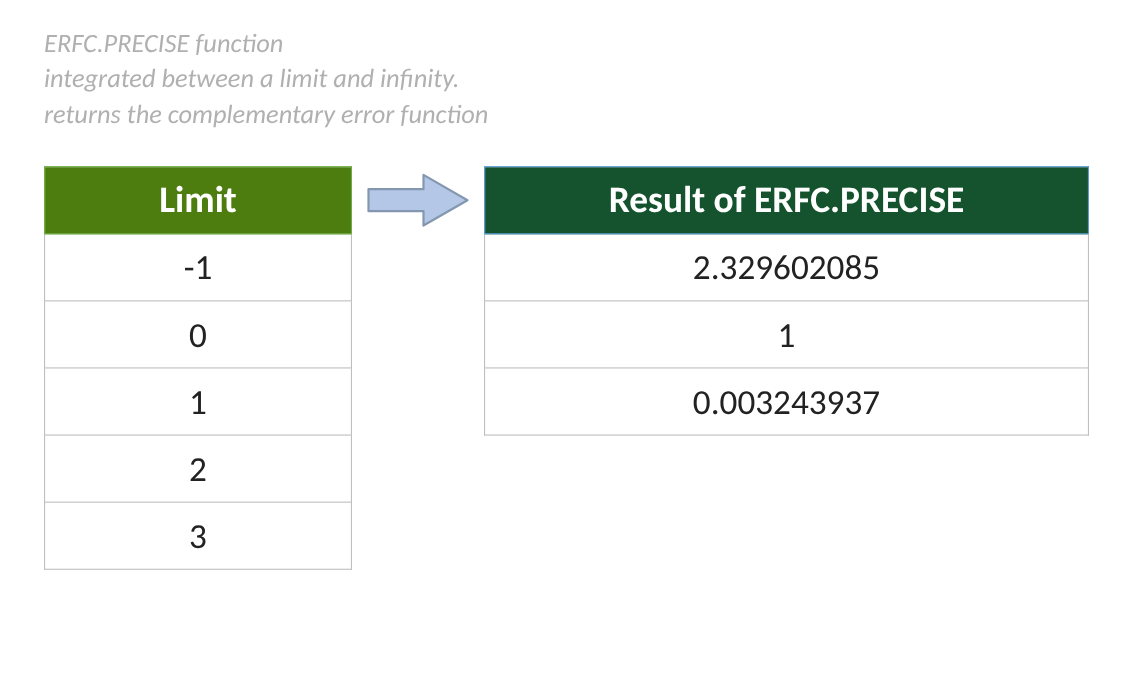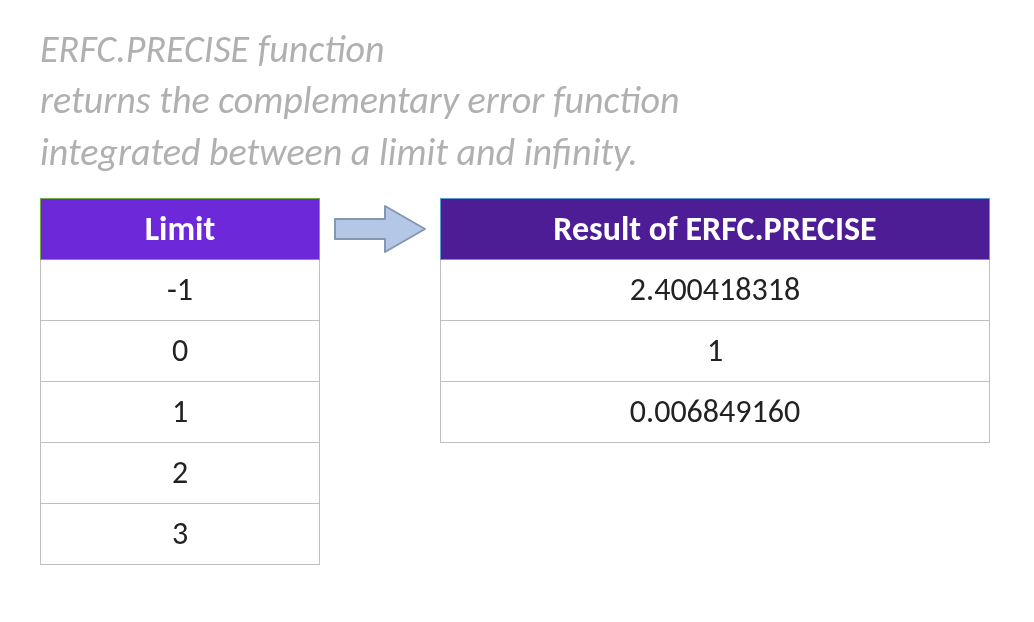--- a/index.html
+++ b/index.html
@@ -10,23 +10,23 @@
     background: #ffffff;
     font-family: Calibri, "Segoe UI", Arial, sans-serif;
     overflow: hidden;
   }
   .page {
     padding: 24px 40px 40px 40px;
   }
   .desc {
     font-style: italic;
     color: #b0b0b0;
-    font-size: 38px;
+    font-size: 24px;
     line-height: 1.35;
-    margin-bottom: 20px;
+    margin-bottom: 30px;
   }
   .desc-line {
     white-space: pre;
   }
   .content-row {
     display: flex;
     align-items: flex-start;
   }
   table {
     border-collapse: collapse;
@@ -41,41 +41,41 @@
     color: #222;
     font-weight: 400;
   }
   th {
     color: #ffffff;
     font-size: 34px;
     font-weight: 700;
     height: 58px;
   }
   .tbl-limit { width: 280px; }
-  .tbl-limit th { background: #6d28d9; border-color:#70ad47;}
+  .tbl-limit th { background: #4d7c0f; border-color:#70ad47;}
   .tbl-result { width: 550px; }
-  .tbl-result th { background: #4c1d95; border-color:#5b9bd5;}
+  .tbl-result th { background: #14532d; border-color:#5b9bd5;}
   .arrow-wrap {
     width: 120px;
     display: flex;
     align-items: center;
     justify-content: center;
     padding-top: 4px;
   }
   .arrow-svg { display:block; }
 </style>
 </head>
 <body>
 
 <div class="page">
 
   <div class="desc">
     <div class="desc-line">ERFC.PRECISE function</div>
+    <div class="desc-line">integrated between a limit and infinity.</div>
     <div class="desc-line">returns the complementary error function</div>
-    <div class="desc-line">integrated between a limit and infinity.</div>
   </div>
 
   <div class="content-row">
 
     <table class="tbl-limit">
       <tbody>
           <tr>
             <th>Limit</th>
           </tr>
       <tr>
@@ -101,25 +101,25 @@
         <polygon points="5,17 55,17 55,4 95,27 55,50 55,37 5,37" fill="#b4c7e7" stroke="#8497b0" stroke-width="2" stroke-linejoin="round"></polygon>
       </svg>
     </div>
 
     <table class="tbl-result">
       <tbody>
           <tr>
             <th>Result of ERFC.PRECISE</th>
           </tr>
       <tr>
-            <td>2.400418318</td>
+            <td>2.329602085</td>
           </tr>
       <tr>
             <td>1</td>
           </tr>
       <tr>
-            <td>0.006849160</td>
+            <td>0.003243937</td>
           </tr>
     </tbody>
       </table>
 
   </div>
 </div>
 
 </body></html>

